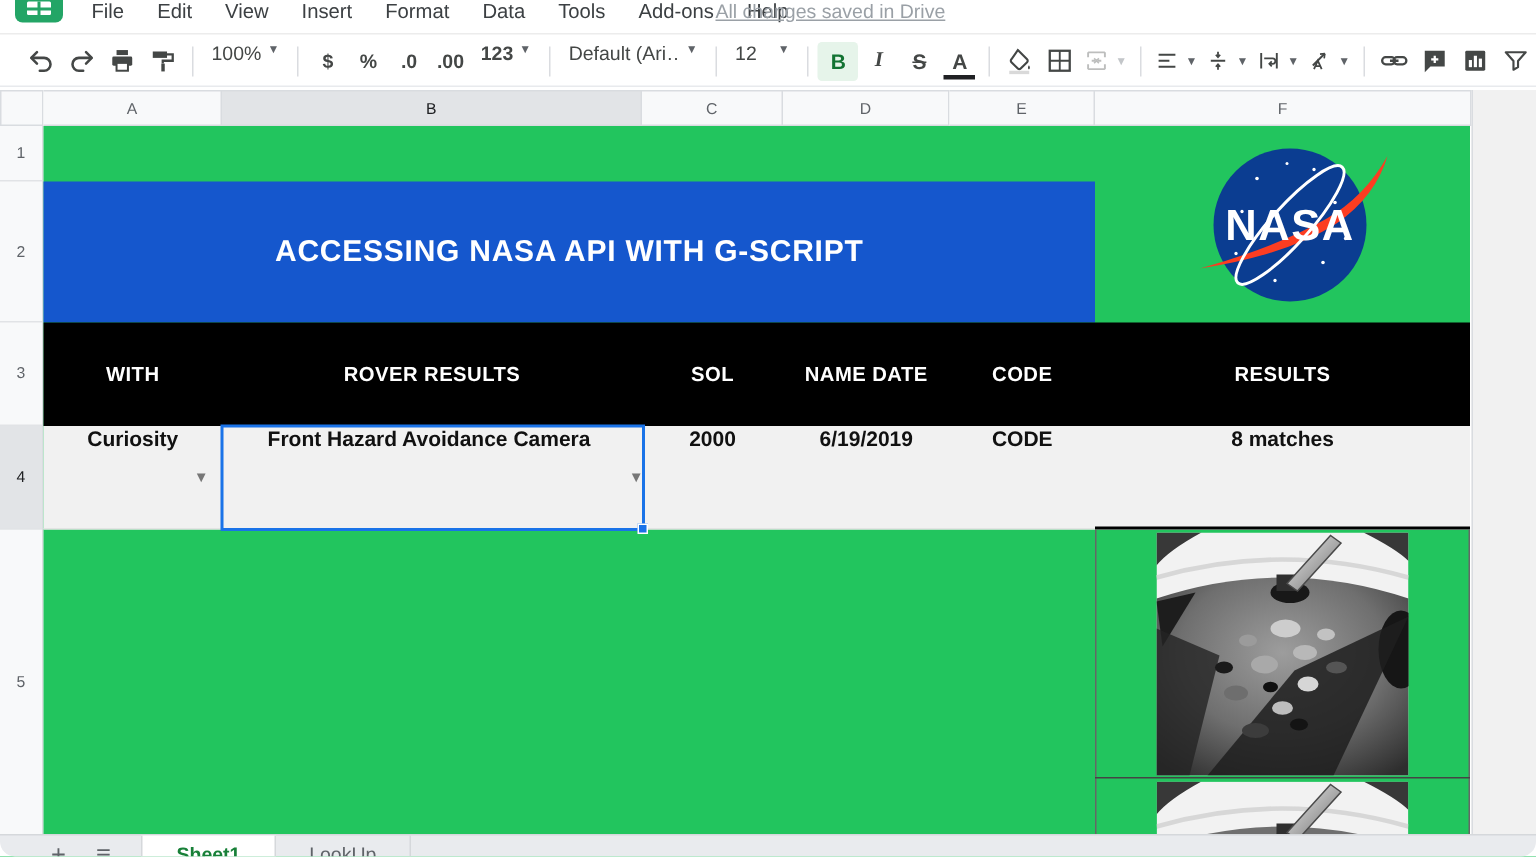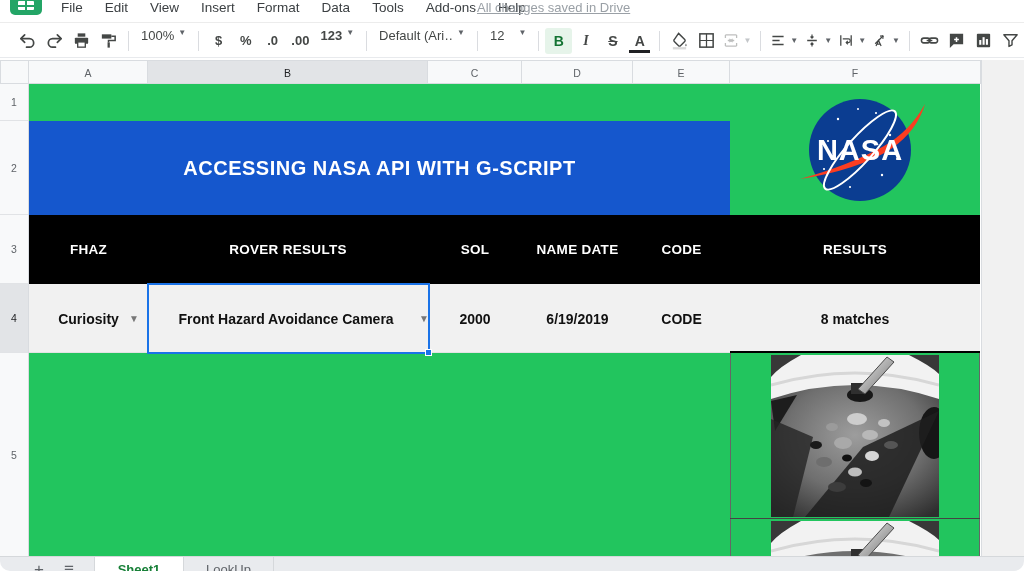--- a/index.html
+++ b/index.html
@@ -44,21 +44,21 @@
   .rh.sel { background:#e2e4e7; color:#202124; }
   
   .sheet { position:absolute; top:84px; left:29px; width:951px; height:472px; background:#22c55e; }
   .outside-right { position:absolute; top:60px; left:981px; width:43px; height:496px; background:#f1f1f1; border-left:1px solid #d9dce0; }
   .banner { position:absolute; left:0; top:37px; width:701px; height:94px; background:#1557cd; display:flex; align-items:center; justify-content:center; }
   .banner-title { color:#fff; font-weight:bold; font-size:20px; letter-spacing:.5px; }
   .nasa-logo { position:absolute; left:769px; top:13px; width:128px; height:110px; }
   .hdr-black { position:absolute; left:0; top:131px; width:951px; height:69px; background:#000; }
   .hc { position:absolute; top:0; height:69px; display:flex; align-items:center; justify-content:center; color:#fff; font-weight:bold; font-size:13.5px; letter-spacing:.3px; }
   .datarow { position:absolute; left:0; top:200px; width:951px; height:69px; background:#f1f1f1; border-bottom:1px solid #e3e3e3; }
-  .dc { position:absolute; top:0; height:69px; display:flex; align-items:center; justify-content:center; font-weight:bold; font-size:14px; color:#111; }
+  .dc { position:absolute; top:0; height:69px; display:flex; align-items:flex-start; justify-content:center; font-weight:bold; font-size:14px; color:#111; }
   .cell-caret { position:absolute; right:9px; top:50%; margin-top:-6px; font-size:10px; color:#777; font-weight:normal; }
   .sel-box { position:absolute; left:118px; top:-1px; width:283px; height:71px; border:2px solid #1a73e8; pointer-events:none; }
   .sel-handle { position:absolute; right:-4px; bottom:-4px; width:7px; height:7px; background:#1a73e8; border:1px solid #fff; }
   .f4-underline { position:absolute; left:701px; top:267px; width:250px; height:2px; background:#000; }
   .fcol-border-l { position:absolute; left:701px; top:269px; width:1px; height:203px; background:#666; }
   .fcol-border-r { position:absolute; left:950px; top:269px; width:1px; height:203px; background:#666; }
   .fcol-border-mid { position:absolute; left:701px; top:434px; width:250px; height:1px; background:#444; }
   .mars-img-1 { position:absolute; left:742px; top:271px; width:168px; height:162px; }
   .mars-img-2 { position:absolute; left:742px; top:437px; width:168px; height:35px; overflow:hidden; }
   
@@ -270,21 +270,21 @@
             <circle cx="99" cy="62" r="1.1"></circle>
             <circle cx="60" cy="12" r="1.0"></circle>
         </g>
         <path d="M2 82 Q 52 68 86 49 Q 112 34 127 7 Q 119 34 93 52 Q 60 73 2 82 Z" fill="#fc3d21"></path>
         <ellipse cx="62" cy="53" rx="52" ry="12.5" fill="none" stroke="#fff" stroke-width="2" transform="rotate(-48 62 53)"></ellipse>
         <text x="62" y="63" text-anchor="middle" font-size="29" font-weight="bold" letter-spacing="1" fill="#fff" font-family="Liberation Sans, sans-serif">NASA</text>
       </svg>
     </div>
 
     <div class="hdr-black">
-      <div class="hc" style="left:0;width:119px;">FHAZ</div>
+      <div class="hc" style="left:0;width:119px;">WITH</div>
       <div class="hc" style="left:119px;width:280px;">ROVER RESULTS</div>
       <div class="hc" style="left:399px;width:94px;">SOL</div>
       <div class="hc" style="left:493px;width:111px;">NAME DATE</div>
       <div class="hc" style="left:604px;width:97px;">CODE</div>
       <div class="hc" style="left:701px;width:250px;">RESULTS</div>
     </div>
 
     <div class="datarow">
       <div class="dc" style="left:0;width:119px;">
         <span>Curiosity</span>

